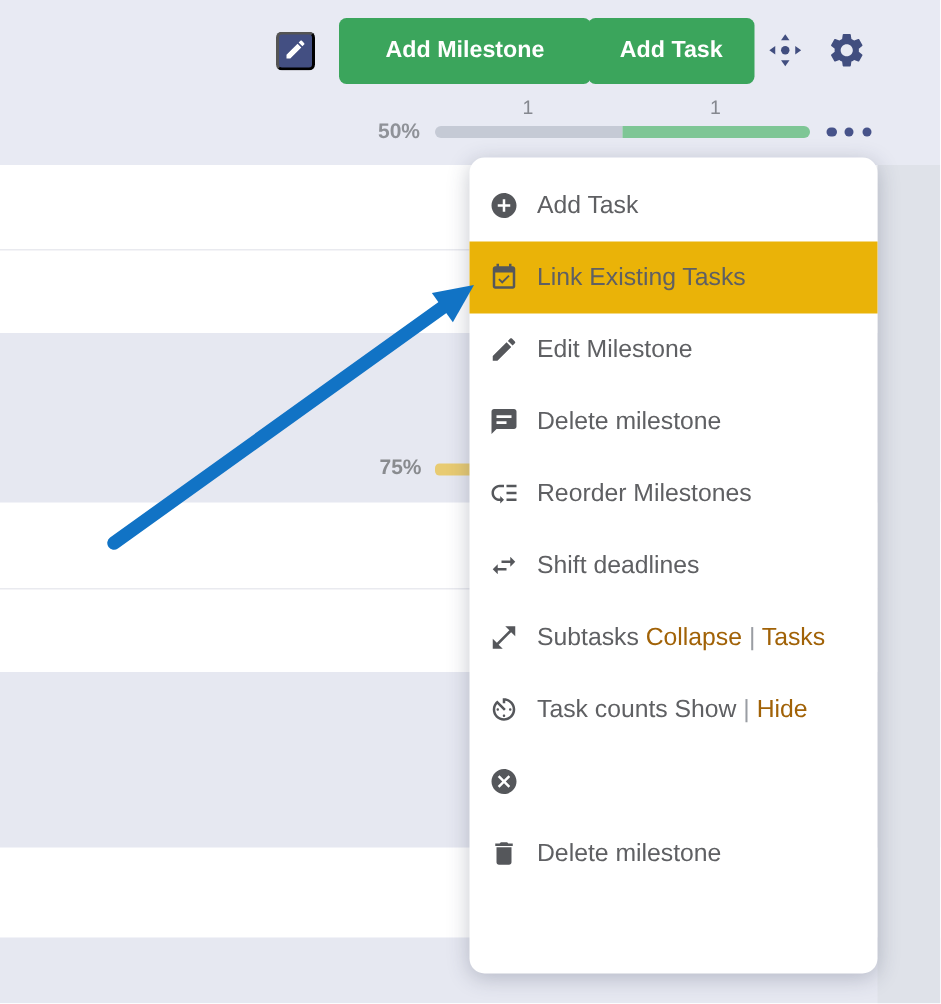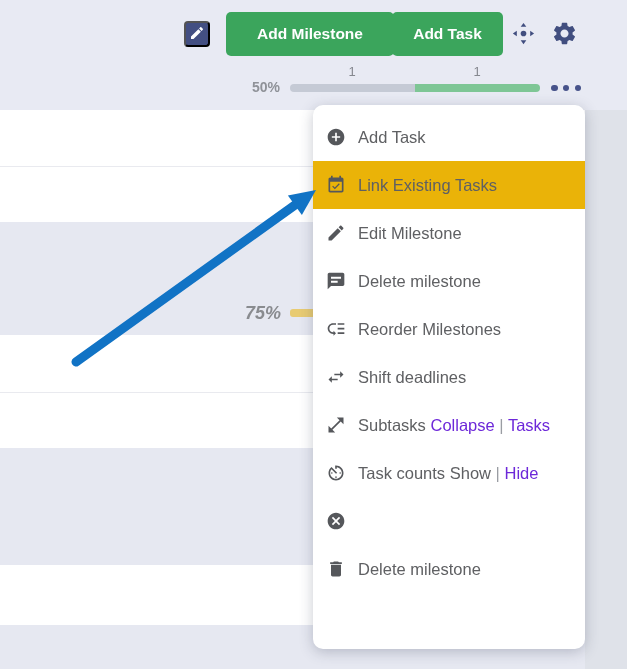--- a/index.html
+++ b/index.html
@@ -35,34 +35,34 @@
   .sum-seg-gray{width:125px;height:8px;background:#c5cad5;}
   .sum-seg-green{width:125px;height:8px;background:#7ec695;}
   .seg-count{position:absolute;top:64px;width:40px;text-align:center;font-size:13px;color:#85888f;}
   .count-1{left:332px;} .count-2{left:457px;}
   .dots-btn{position:absolute;left:550px;top:80px;width:32px;height:16px;background:none;border:none;
       cursor:pointer;display:flex;align-items:center;justify-content:space-between;padding:0 1px;}
   .dot{width:6.5px;height:6.5px;border-radius:50%;background:#47538a;}
 
   
   .pct-75{position:absolute;left:241px;top:303px;width:40px;text-align:right;
-      font-size:18px;font-weight:bold;color:#898b8f;z-index:2;font-style:italic;}
+      font-size:14px;font-weight:bold;color:#898b8f;z-index:2;}
   .task-bar-yellow{position:absolute;left:290px;top:309px;width:30px;height:8px;border-radius:3px;
       background:#e8cb72;z-index:2;}
 
   
   .menu{position:absolute;left:313px;top:105px;width:272px;height:544px;background:#fff;
       border-radius:10px;box-shadow:0 3px 14px rgba(55,60,85,.28);z-index:20;padding:8px 0;
       box-sizing:border-box;}
   .menu-item{height:48px;display:flex;align-items:center;padding-left:13px;cursor:pointer;}
   .menu-item.highlighted{background:#eab308;}
   .mi-icon{width:20px;height:20px;flex:0 0 20px;color:#55575b;display:flex;align-items:center;justify-content:center;}
   .mi-icon svg{width:20px;height:20px;display:block;}
   .mi-label{margin-left:12px;font-size:16.5px;color:#5f6063;white-space:nowrap;}
-  .mi-link{color:#6d28d9;}
+  .mi-link{color:#a16207;}
   .mi-sep{color:#9a9da3;}
 
   
   .arrow-overlay{position:absolute;left:0;top:0;width:627px;height:669px;z-index:30;pointer-events:none;}
 </style>
 </head>
 <body>
 
 <div class="stage">
 

